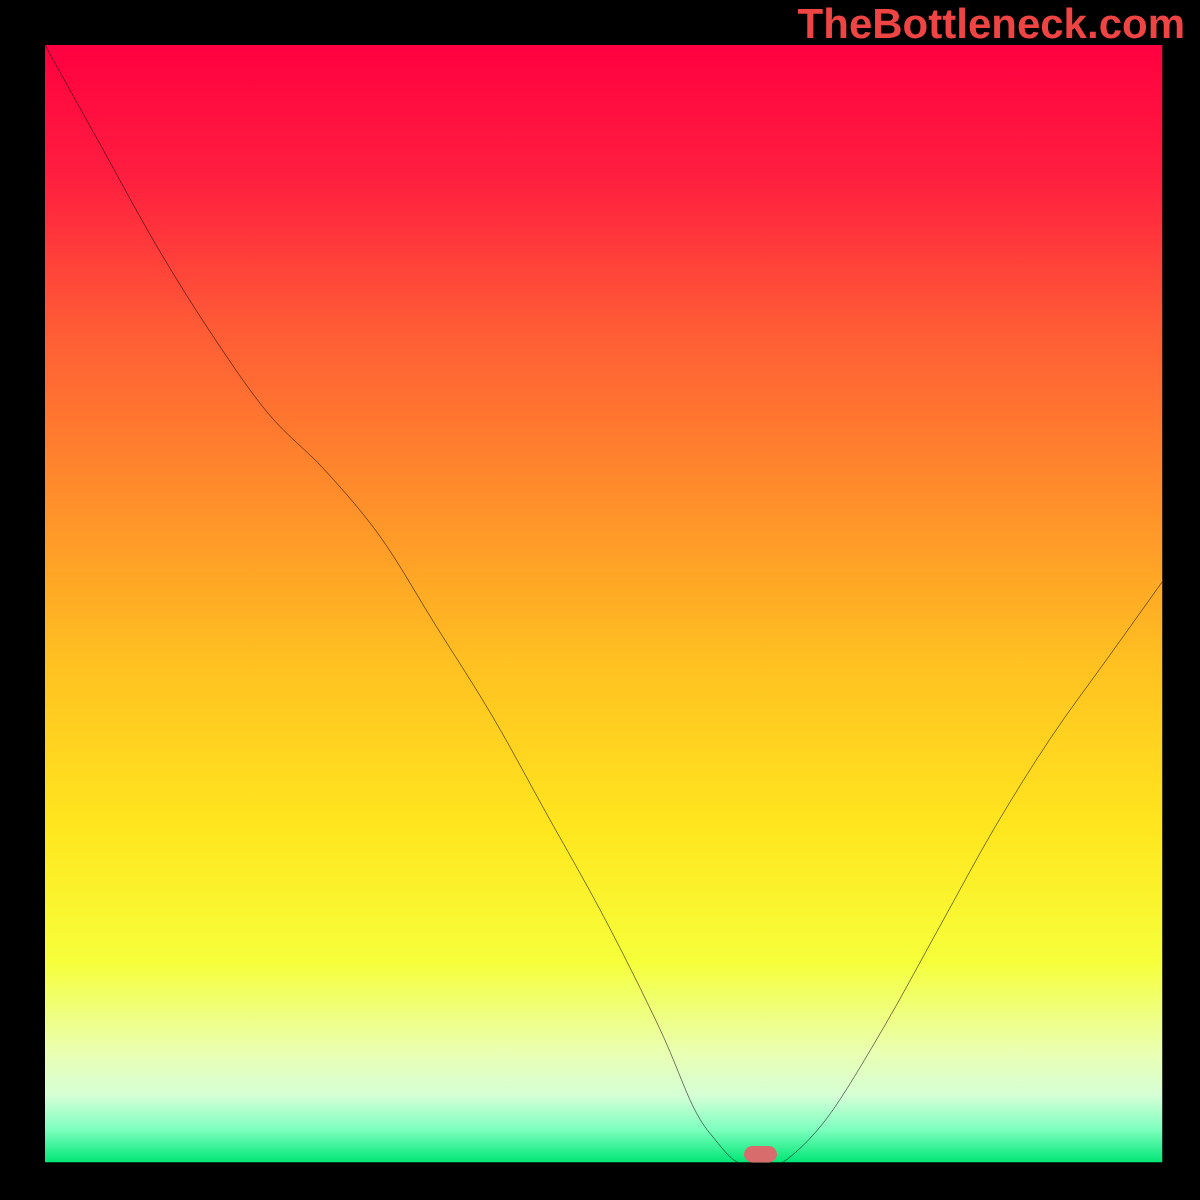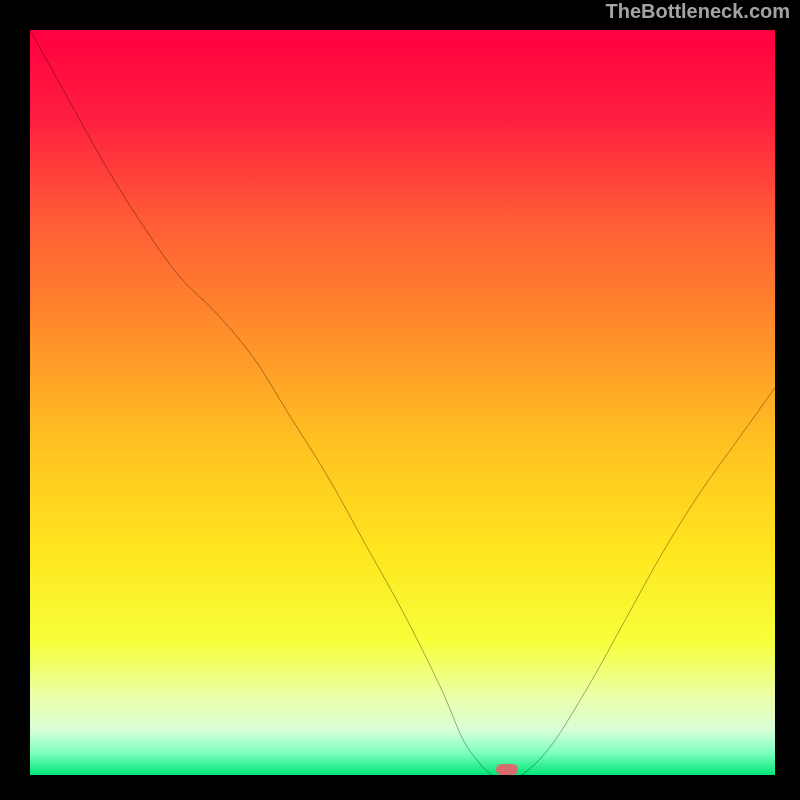--- a/index.html
+++ b/index.html
@@ -13,22 +13,22 @@
   }
   .container {
     width: 800px;
     height: 800px;
     position: relative;
   }
   .watermark {
     position: absolute;
     top: 0;
     right: 10px;
-    color: #a3a3a3;
-    font-size: 20px;
+    color: #ef4444;
+    font-size: 28px;
     font-weight: bold;
     z-index: 10;
   }
   .plot-area {
     position: absolute;
     top: 30px;
     left: 30px;
     width: 745px;
     height: 745px;
   }

